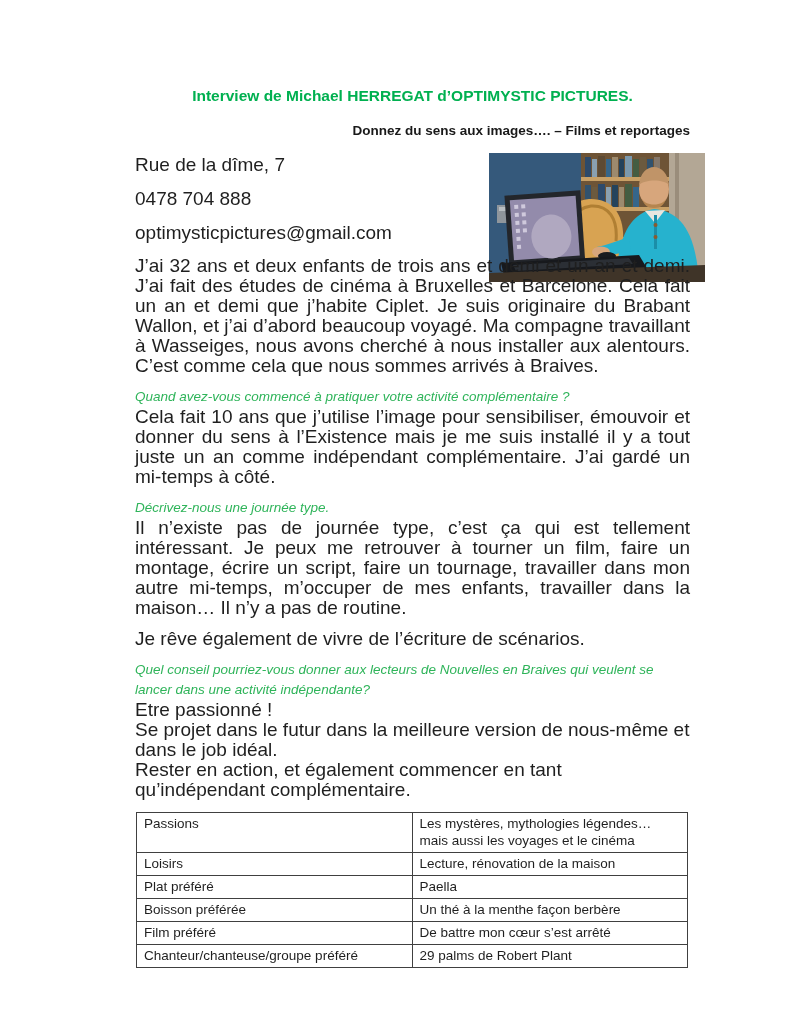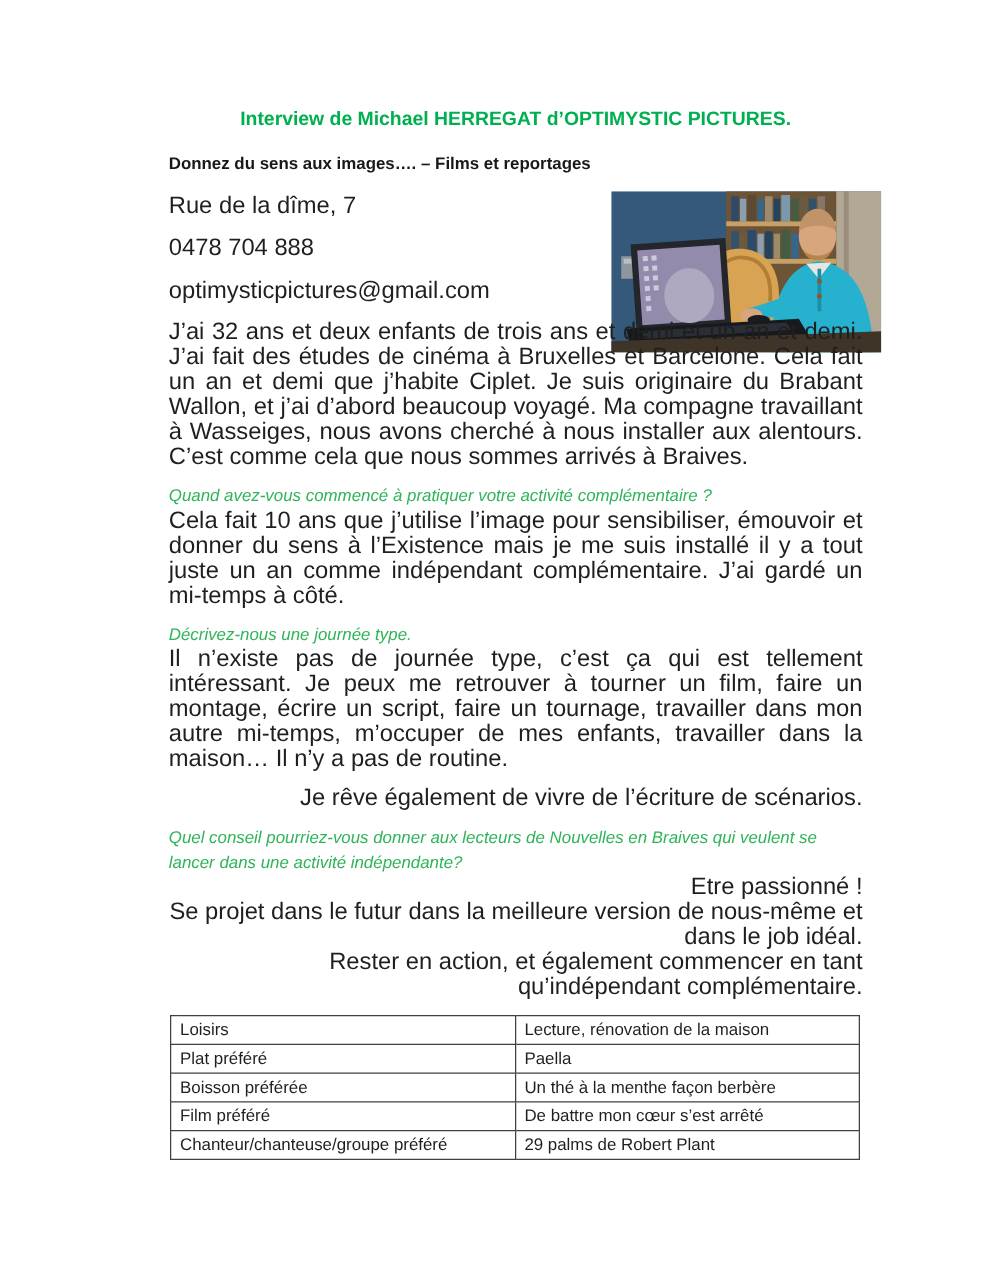--- a/index.html
+++ b/index.html
@@ -23,21 +23,21 @@
   }
   .title {
     margin-top:86px;
     text-align:center;
     font-size:15.5px; font-weight:bold;
     line-height:20px;
     color:#00B050;
   }
   .subtitle {
     margin-top:16px;
-    text-align:left;
+    text-align:right;
     font-size:13.5px; font-weight:bold;
     line-height:17px;
     color:#191919;
   }
   .contact { margin-top:0; width:340px; }
   .contact p { margin-top:17px; line-height:17px; font-size:19px; }
   .photo {
     position:absolute;
     left:472px; top:153px;
     width:216px; height:129px;
@@ -49,21 +49,21 @@
     color:#2FB45A;
     font-style:italic;
     font-size:13.5px;
     line-height:20px;
   }
   .a {
     font-size:19px;
     line-height:20px;
     text-align:justify;
   }
-  .a.plain { text-align:right; }
+  .a.plain { text-align:left; }
   table.profile {
     margin-top:12px;
     margin-left:1px;
     width:552px;
     border-collapse:collapse;
     table-layout:fixed;
   }
   table.profile td {
     border:1px solid #404040;
     font-size:13.5px;
@@ -201,20 +201,24 @@
         <p class="a plain">Etre passionné !</p>
         <p class="a plain">Se projet dans le futur dans la meilleure version de nous-même et dans le job idéal.</p>
         <p class="a plain">Rester en action, et également commencer en tant qu’indépendant complémentaire.</p>
       </div>
 
     </div>
 
     <table class="profile">
       <tbody>
         <tr>
+          <td class="c1">Passions</td>
+          <td class="c2">Les mystères, mythologies légendes… mais aussi les voyages et le cinéma</td>
+        </tr>
+        <tr>
           <td class="c1">Loisirs</td>
           <td class="c2">Lecture, rénovation de la maison</td>
         </tr>
         <tr>
           <td class="c1">Plat préféré</td>
           <td class="c2">Paella</td>
         </tr>
         <tr>
           <td class="c1">Boisson préférée</td>
           <td class="c2">Un thé à la menthe façon berbère</td>

